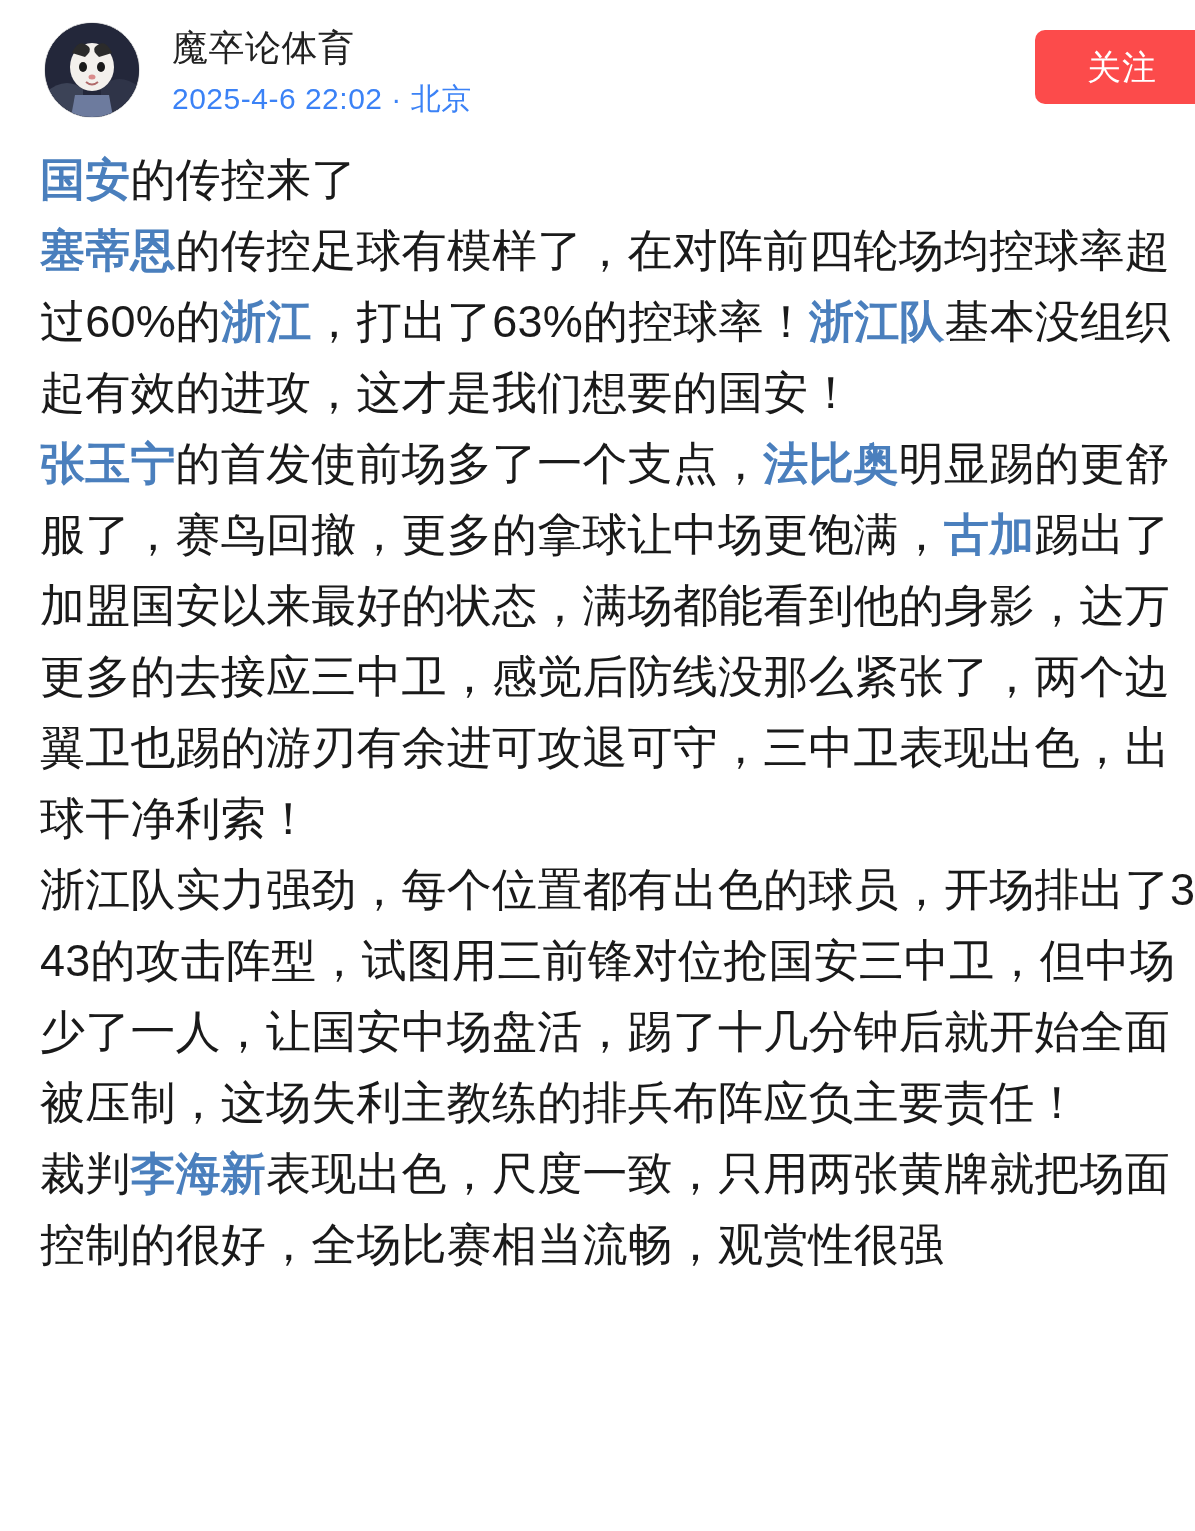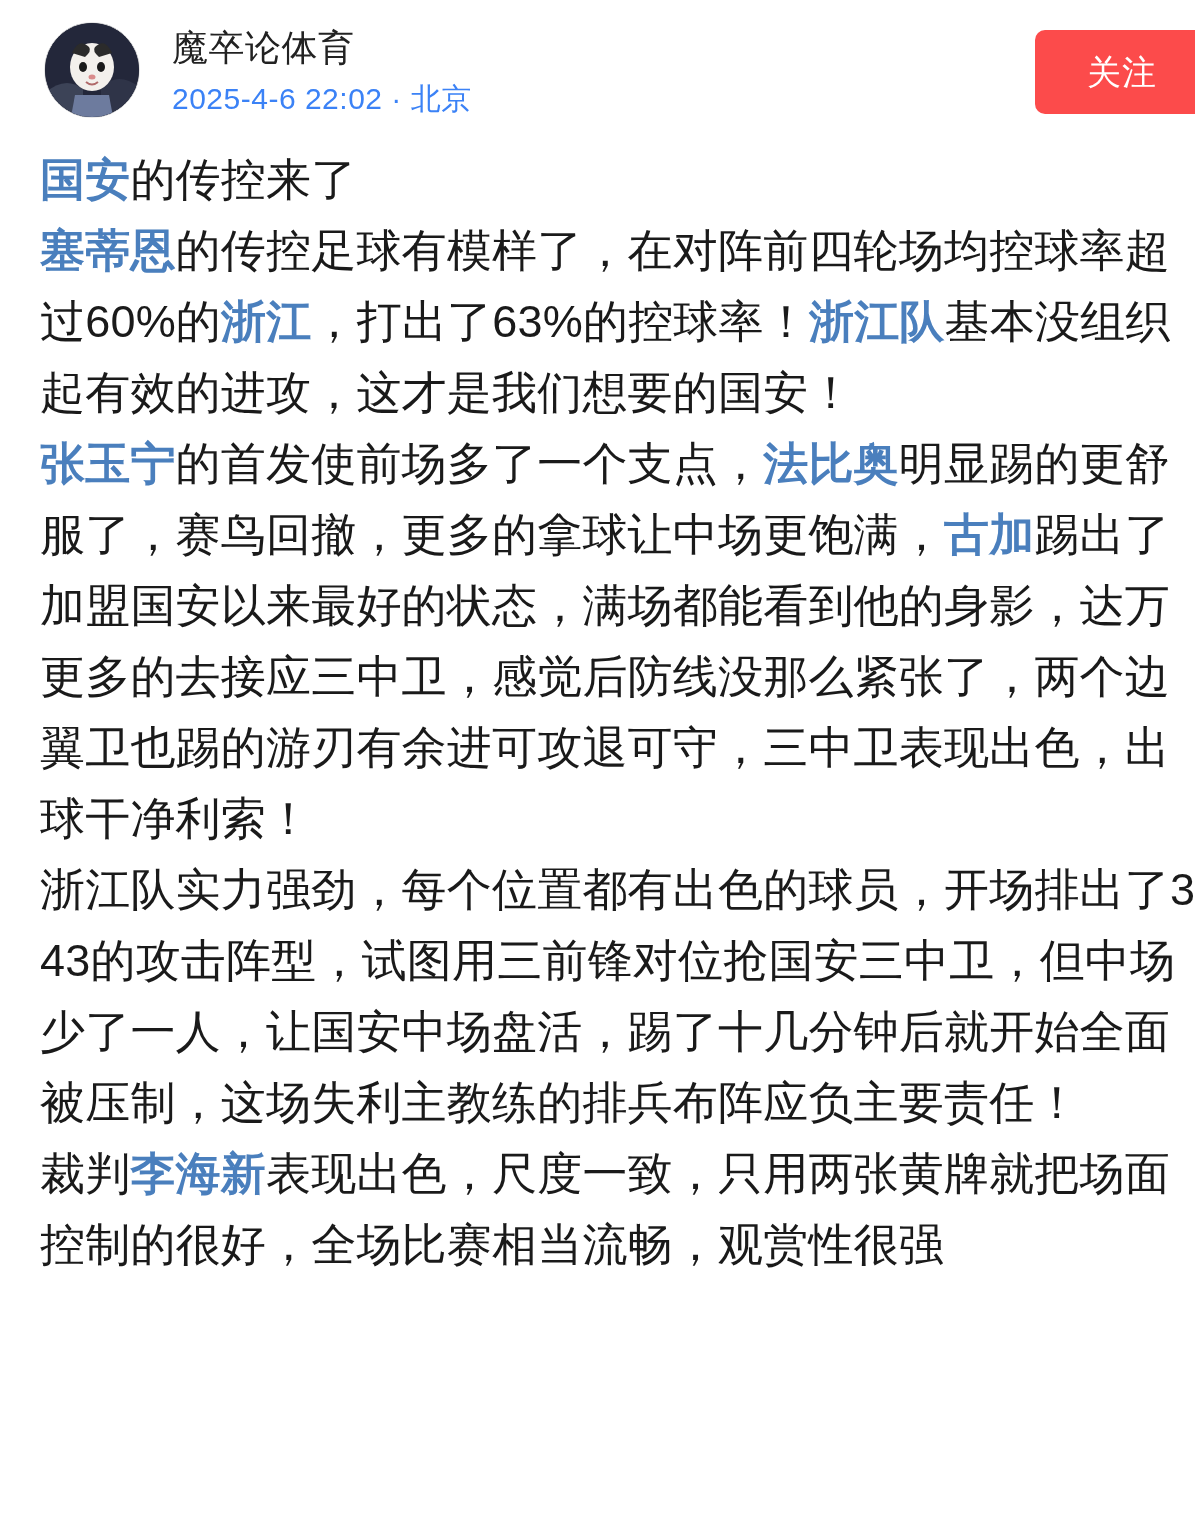--- a/index.html
+++ b/index.html
@@ -65,21 +65,21 @@
     line-height: 38px;
     color: #3b82f6;
     letter-spacing: 0.5px;
   }
 
   .follow-btn {
     position: absolute;
     top: 30px;
     right: 0;
     width: 160px;
-    height: 84px;
+    height: 74px;
     background: #fc4b4b;
     border-radius: 10px 0 0 10px;
     color: #ffffff;
     font-size: 34px;
     line-height: 74px;
     text-align: center;
     border: none;
     padding: 0 0 0 14px;
     box-sizing: border-box;
     font-family: "Liberation Sans", "DejaVu Sans", sans-serif;

